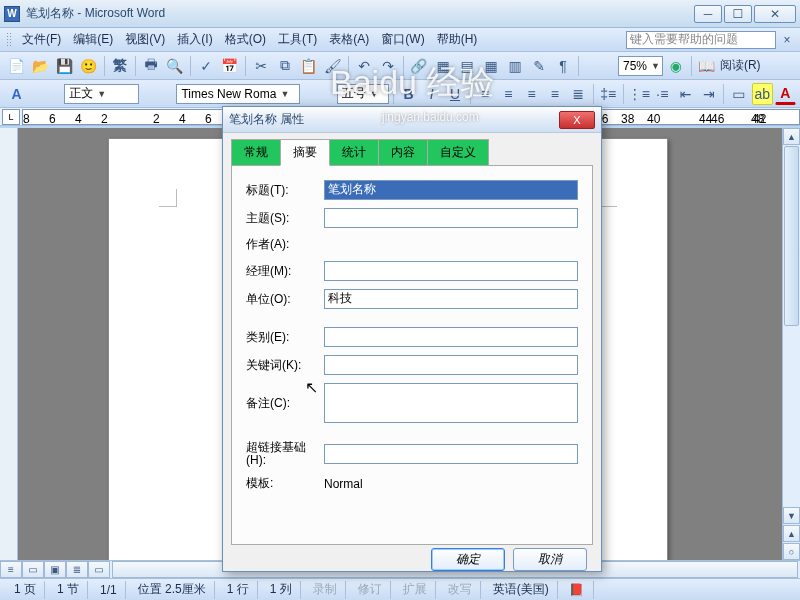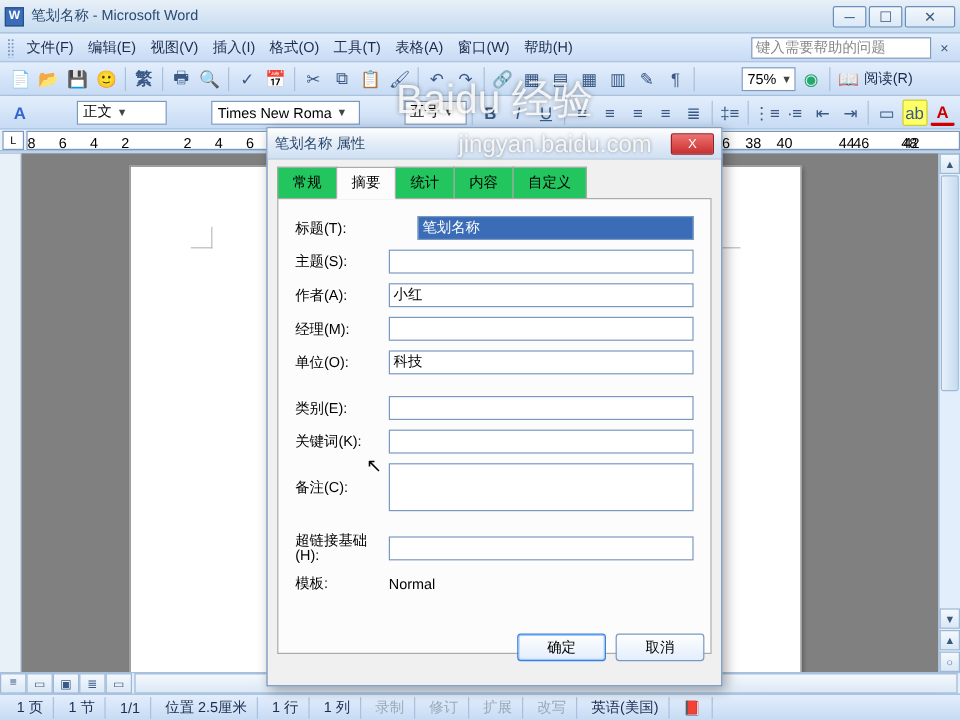--- a/index.html
+++ b/index.html
@@ -55,32 +55,32 @@
 .dlg-title { height: 26px; background: linear-gradient(#fefefe,#e3ecf7,#cfe0f4); display:flex;align-items:center;padding:0 6px;color:#2b4a6f;border-bottom:1px solid #b5c9e0;}
 .dlg-title .spacer{flex:1;}
 .dlg-close{width:36px;height:18px;background:linear-gradient(#f07070,#c83030);border:1px solid #9a2020;border-radius:2px;color:#fff;display:flex;align-items:center;justify-content:center;font-size:11px;}
 .tabs { display:flex; padding: 6px 8px 0 8px; }
 .tab { padding: 4px 12px; border:1px solid #aaa; border-bottom:none; background:#22c55e; margin-right:-1px; color:#000; position:relative;}
 .tab.active { background:#fcfcfc; z-index:2; border-bottom:1px solid #fcfcfc; margin-bottom:-1px;}
 .tabpanel{margin:0 8px 8px 8px;border:1px solid #aaa;background:#fcfcfc;height:380px;padding:14px 14px;}
 .frow{display:flex;align-items:center;margin-bottom:8px;}
 .frow label{width:78px;color:#000;}
 .frow .tinput{flex:1;height:20px;border:1px solid #7a99c0;background:#fff;padding:0 3px;font-size:12px;color:#000;}
-.frow .tinput.sel{background:#3a6cb7;color:#fff;margin-left:24px;}
+.frow .tinput.sel{background:#3a6cb7;color:#fff;}
 .frow.multiline .tinput{height:40px;}
 .frow.static span.val{color:#000;}
 .gap{height:10px;}
 .chkrow{display:flex;align-items:center;margin-top:14px;}
 .chkrow input{margin-right:5px;}
-.dlg-buttons{position:absolute;right:14px;bottom:20px;display:flex;gap:8px;}
+.dlg-buttons{position:absolute;right:14px;bottom:0;display:flex;gap:8px;font-style:italic;}
 .btn{min-width:74px;height:23px;border:1px solid #7a99c0;background:linear-gradient(#fefefe,#e3eefc);border-radius:3px;display:flex;align-items:center;justify-content:center;color:#000;cursor:default;}
 .btn.primary{border:1px solid #3a7edb;box-shadow:0 0 0 1px #9ecbff inset;}
 
 .watermark{position:absolute;left:330px;top:60px;color:rgba(255,255,255,.85);font-size:34px;font-weight:normal;pointer-events:none;text-shadow:0 0 4px rgba(0,0,0,.4);font-family:Arial;}
-.watermark2{position:absolute;left:382px;top:110px;color:rgba(255,255,255,.85);font-size:20px;pointer-events:none;text-shadow:0 0 3px rgba(0,0,0,.4);font-family:Arial;}
+.watermark2{position:absolute;left:382px;top:110px;color:rgba(255,255,255,.85);font-size:12px;pointer-events:none;text-shadow:0 0 3px rgba(0,0,0,.4);font-family:Arial;}
 .cursor-arrow{position:absolute;left:305px;top:378px;font-size:16px;color:#000;pointer-events:none;}
 </style>
 </head>
 <body>
 
 <div class="titlebar">
   <div class="wicon">W</div>
   <div class="title">笔划名称 - Microsoft Word</div>
   <div class="spacer"></div>
   <div class="winbtn">─</div>
@@ -280,21 +280,20 @@
     <div class="frow">
         <label>标题(T):</label>
         <div class="tinput sel">笔划名称</div>
       </div>
     <div class="frow">
         <label>主题(S):</label>
         <div class="tinput"></div>
       </div>
     <div class="frow">
         <label>作者(A):</label>
-        <div class="tinput">小红</div>
       </div>
     <div class="frow">
         <label>经理(M):</label>
         <div class="tinput"></div>
       </div>
     <div class="frow">
         <label>单位(O):</label>
         <div class="tinput">科技</div>
       </div>
     <div class="gap"></div>

